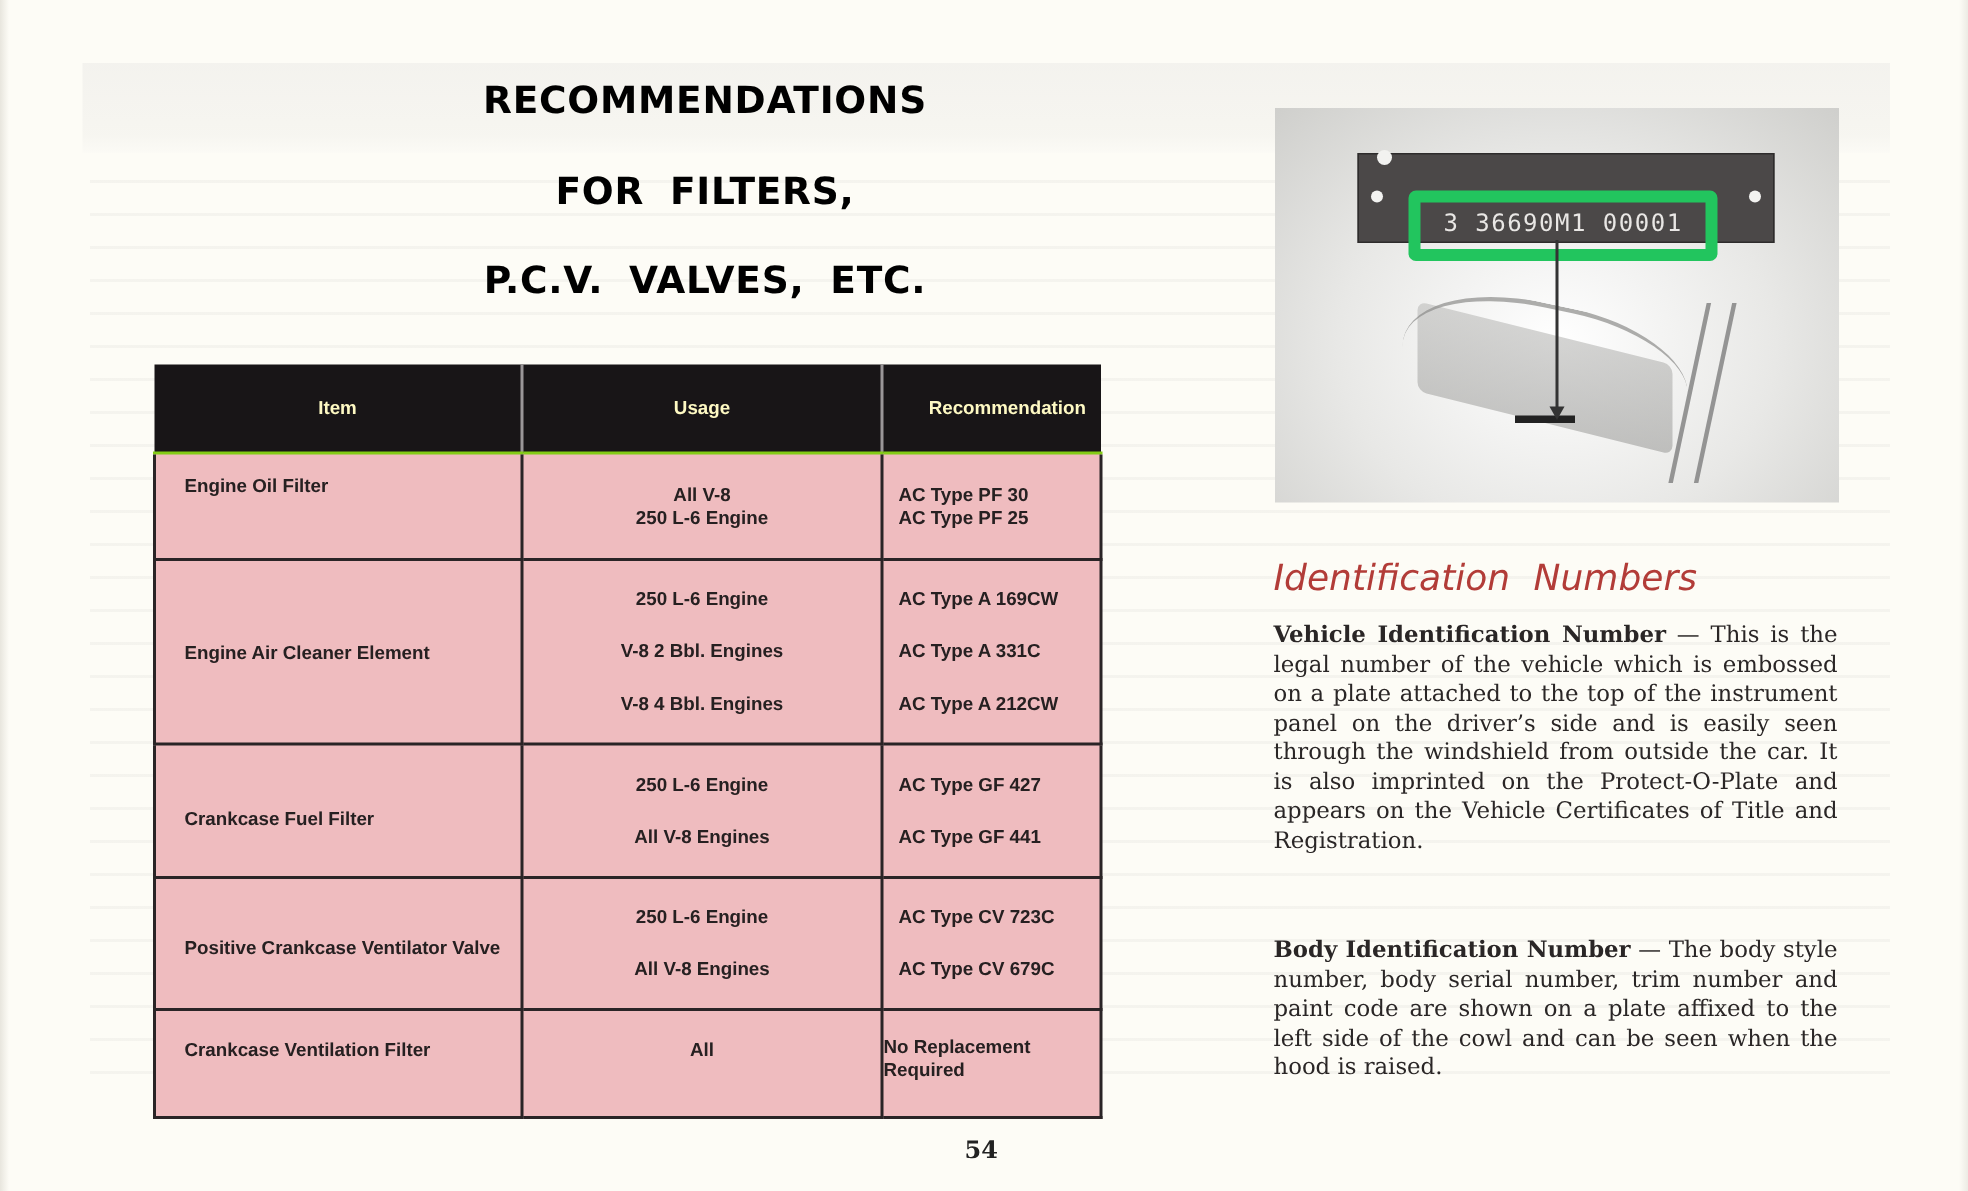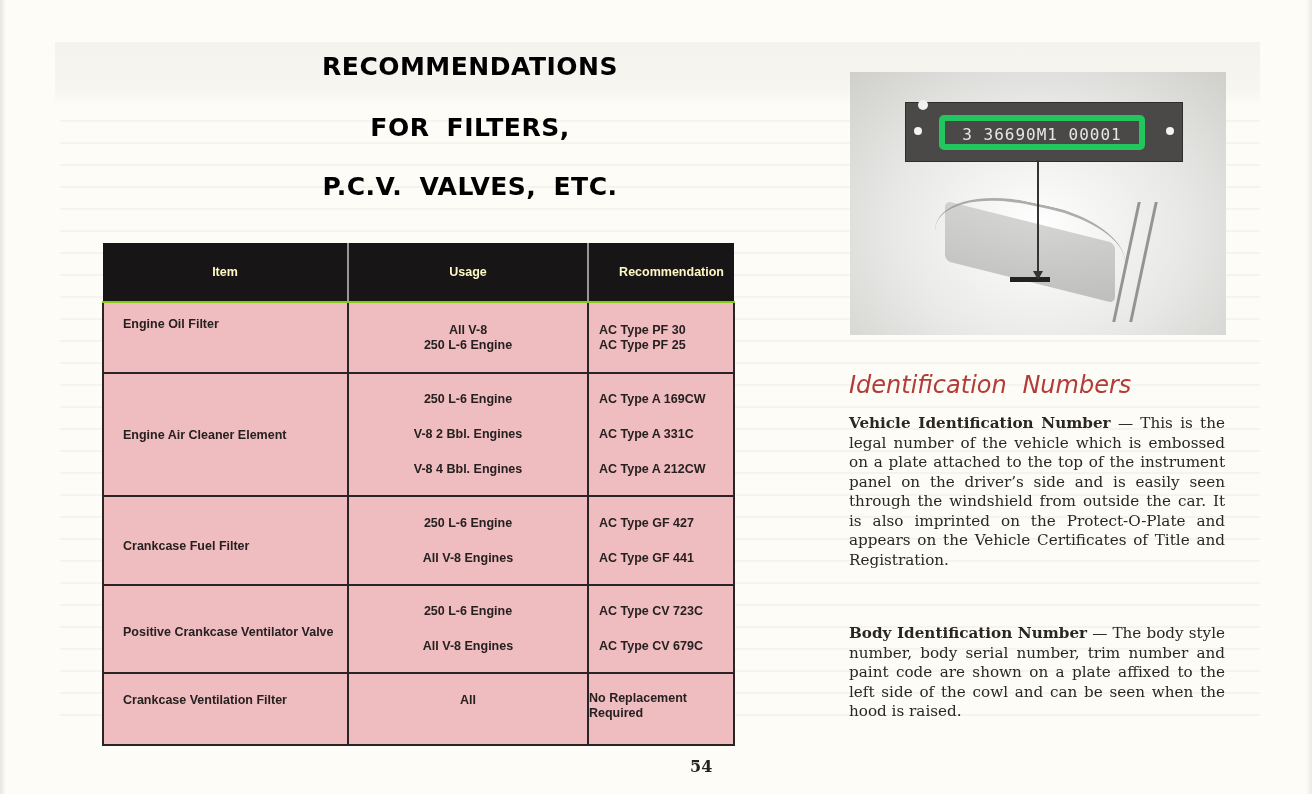--- a/index.html
+++ b/index.html
@@ -40,27 +40,27 @@
   table.rec td {
     background:#efbcbf; border:2px solid #2a2426; vertical-align:middle; padding:0;
   }
   table.rec td.item { padding-left:19px; text-align:left; }
   table.rec td.usage { text-align:center; }
   table.rec td.recm { text-align:left; padding-left:10px; }
   .lines-tight div { line-height:15px; }
   .lines-spaced div { line-height:35px; }
   .ctr { text-align:center; padding-left:0 !important; }
 
-  .pagenum { position:absolute; left:643px; top:757px; font-family:"DejaVu Serif", serif; font-weight:bold; font-size:16px; color:#222;margin-left:47px; }
+  .pagenum { position:absolute; left:643px; top:757px; font-family:"DejaVu Serif", serif; font-weight:bold; font-size:16px; color:#222; }
 
   .photo { position:absolute; left:850px; top:72px; width:376px; height:263px; background:radial-gradient(ellipse at 50% 60%,#ffffff 0%,#e8e8e6 55%,#cfcfcc 100%); overflow:hidden; }
   .plate { position:absolute; left:55px; top:30px; width:276px; height:58px; background:#4b4848; border:1px solid #2e2c2c; }
   .plate .notch { position:absolute; left:12px; top:-3px; width:10px; height:10px; border-radius:50%; background:#f2f2f0; }
   .plate .hole { position:absolute; top:24px; width:8px; height:8px; border-radius:50%; background:#f3f3f1; }
-  .plate .numbox { position:absolute; left:33px; top:12px; width:206px; height:35px; border:6px solid #22c55e; border-radius:5px; box-sizing:border-box;
+  .plate .numbox { position:absolute; left:33px; top:24px; width:206px; height:47px; border:8px solid #22c55e; border-radius:5px; box-sizing:border-box;
     color:#e9e7e5; font-family:"DejaVu Sans Mono", monospace; font-size:16px; line-height:27px; text-align:center; letter-spacing:1px; }
   .pointer { position:absolute; left:187px; top:88px; width:2px; height:118px; background:#333; }
   .pointer:after { content:""; position:absolute; left:-4px; bottom:-2px; border-left:5px solid transparent; border-right:5px solid transparent; border-top:9px solid #333; }
   .dash { position:absolute; left:85px; top:130px; width:190px; height:95px; border-top:3px solid #8d8d8b; border-radius:50% 40% 0 0; transform:skewY(12deg); opacity:.7; }
   .dash2 { position:absolute; left:95px; top:150px; width:170px; height:60px; background:linear-gradient(170deg,#bdbdbb,#9e9e9c); transform:skewY(14deg); border-radius:6px; opacity:.6; }
   .tag { position:absolute; left:160px; top:205px; width:40px; height:5px; background:#222; }
   .pillar { position:absolute; left:275px; top:130px; width:14px; height:120px; border-left:3px solid #777; border-right:3px solid #777; transform:skewX(-12deg); opacity:.75; }
 
   .idhead { position:absolute; left:849px; top:371px; color:#b23c38; font-family:"DejaVu Sans", sans-serif; font-weight:normal; font-style:italic; font-size:24px; word-spacing:8px; }
   .para { position:absolute; left:849px; width:376px; font-family:"DejaVu Serif", serif; font-size:15.2px; line-height:19.5px; color:#2a2626; text-align:justify; }

